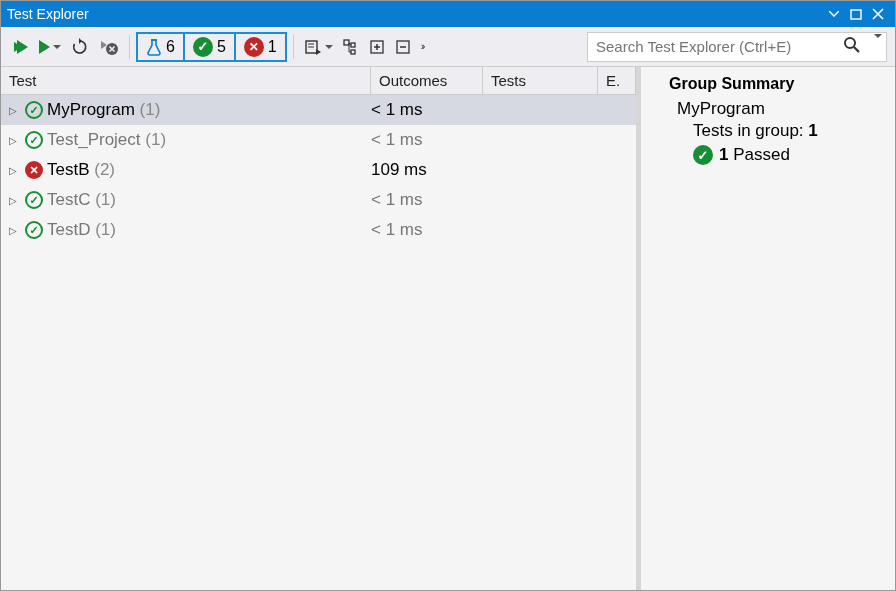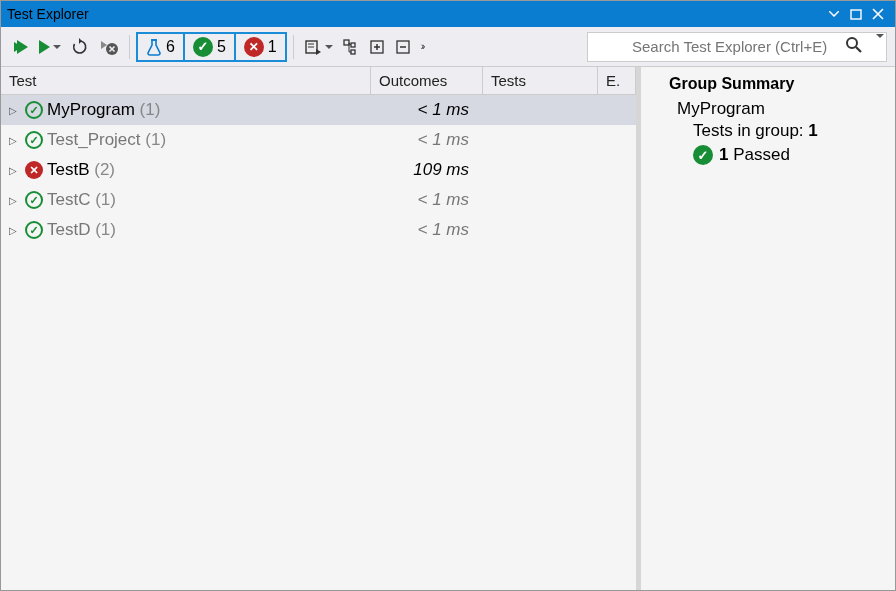--- a/index.html
+++ b/index.html
@@ -1,52 +1,52 @@
 <!DOCTYPE html>
 <html><head>
 <meta charset="utf-8">
 <style>
   * { box-sizing: border-box; margin: 0; padding: 0; font-family: "Segoe UI", Arial, sans-serif; }
   body { width: 896px; height: 591px; background: #f5f5f5; border: 1px solid #999; display: flex; flex-direction: column; overflow: hidden; }
   
   
-  .titlebar { background: #0a7dd1; color: #000000; height: 26px; display: flex; align-items: center; padding: 0 6px; font-size: 14px; }
+  .titlebar { background: #0a7dd1; color: #ffffff; height: 26px; display: flex; align-items: center; padding: 0 6px; font-size: 14px; }
   .titlebar .title { flex: 1; }
   .titlebar .winbtn { width: 22px; height: 22px; display: flex; align-items: center; justify-content: center; cursor: pointer; }
   .titlebar .winbtn svg { stroke: #fff; }
   
   
   .toolbar { height: 40px; display: flex; align-items: center; padding: 4px 8px; gap: 2px; background: #eeeef2; border-bottom: 1px solid #ccc; }
   .tbtn { height: 28px; min-width: 24px; padding: 2px 4px; display: flex; align-items: center; justify-content: center; cursor: pointer; }
   .tsep { width: 1px; height: 24px; background: #ccc; margin: 0 4px; }
   .counter-group { display: flex; border: 2px solid #1a8cd8; height: 30px; }
   .counter-item { display: flex; align-items: center; gap: 4px; padding: 0 8px; border-right: 2px solid #1a8cd8; font-size: 16px; }
   .counter-item:last-child { border-right: none; }
   .searchbox { margin-left: auto; display: flex; align-items: center; border: 1px solid #ccc; background: #fff; height: 30px; width: 300px; }
-  .searchbox input { flex: 1; border: none; outline: none; padding: 0 8px; font-size: 15px; color: #777; background: transparent; margin-left: 36px; }
+  .searchbox input { flex: 1; border: none; outline: none; padding: 0 8px; font-size: 15px; color: #777; background: transparent; }
   .searchbox .searchicon { padding: 0 6px; color: #555; }
   .searchbox .dropicon { padding: 0 4px; color: #555; }
   .overflow-chevron { font-size: 10px; color: #333; padding: 0 4px; line-height: 1; letter-spacing: -2px; }
   
   
   .main { flex: 1; display: flex; min-height: 0; gap: 16px; }
   
   
   .tree-panel { flex: 1; display: flex; flex-direction: column; border-right: 5px solid #d6d6d6; min-width: 0; }
   .tree-header { display: flex; height: 28px; border-bottom: 1px solid #ccc; background: #eeeef2; font-size: 15px; color: #222; }
   .tree-header .col { border-right: 1px solid #ccc; padding: 3px 8px; display: flex; align-items: center; }
   .col-test { flex: 0 0 370px; }
   .col-duration { flex: 0 0 112px; }
   .col-traits { flex: 0 0 115px; }
   .col-e { flex: 1; }
   .tree-body { flex: 1; overflow: auto; }
   .tree-row { display: flex; height: 30px; align-items: center; font-size: 17px; }
   .tree-row.selected { background: #d6d8e2; }
   .tree-row .cell-test { flex: 0 0 370px; display: flex; align-items: center; padding-left: 8px; gap: 4px; }
-  .tree-row .cell-duration { flex: 0 0 112px; text-align: right; padding-right: 14px; font-style: italic; }
+  .tree-row .cell-duration { flex: 0 0 112px; padding-right: 14px; }
   .tree-row.dim { color: #777; }
   .tree-row .chev { width: 12px; color: #555; font-size: 10px; }
   .tree-row .name-count .count { color: #888; }
   
   
   .summary-panel { width: 238px; padding: 8px 12px; background: #f5f5f5; }
   .summary-panel h2 { font-size: 16px; font-weight: 600; margin-bottom: 6px; }
   .summary-panel .group-name { font-size: 17px; margin-left: 8px; }
   .summary-panel .group-line { font-size: 17px; margin-left: 24px; margin-top: 2px; }
   .summary-panel .group-line b, .summary-panel .outcome-row b { font-weight: 700; }

